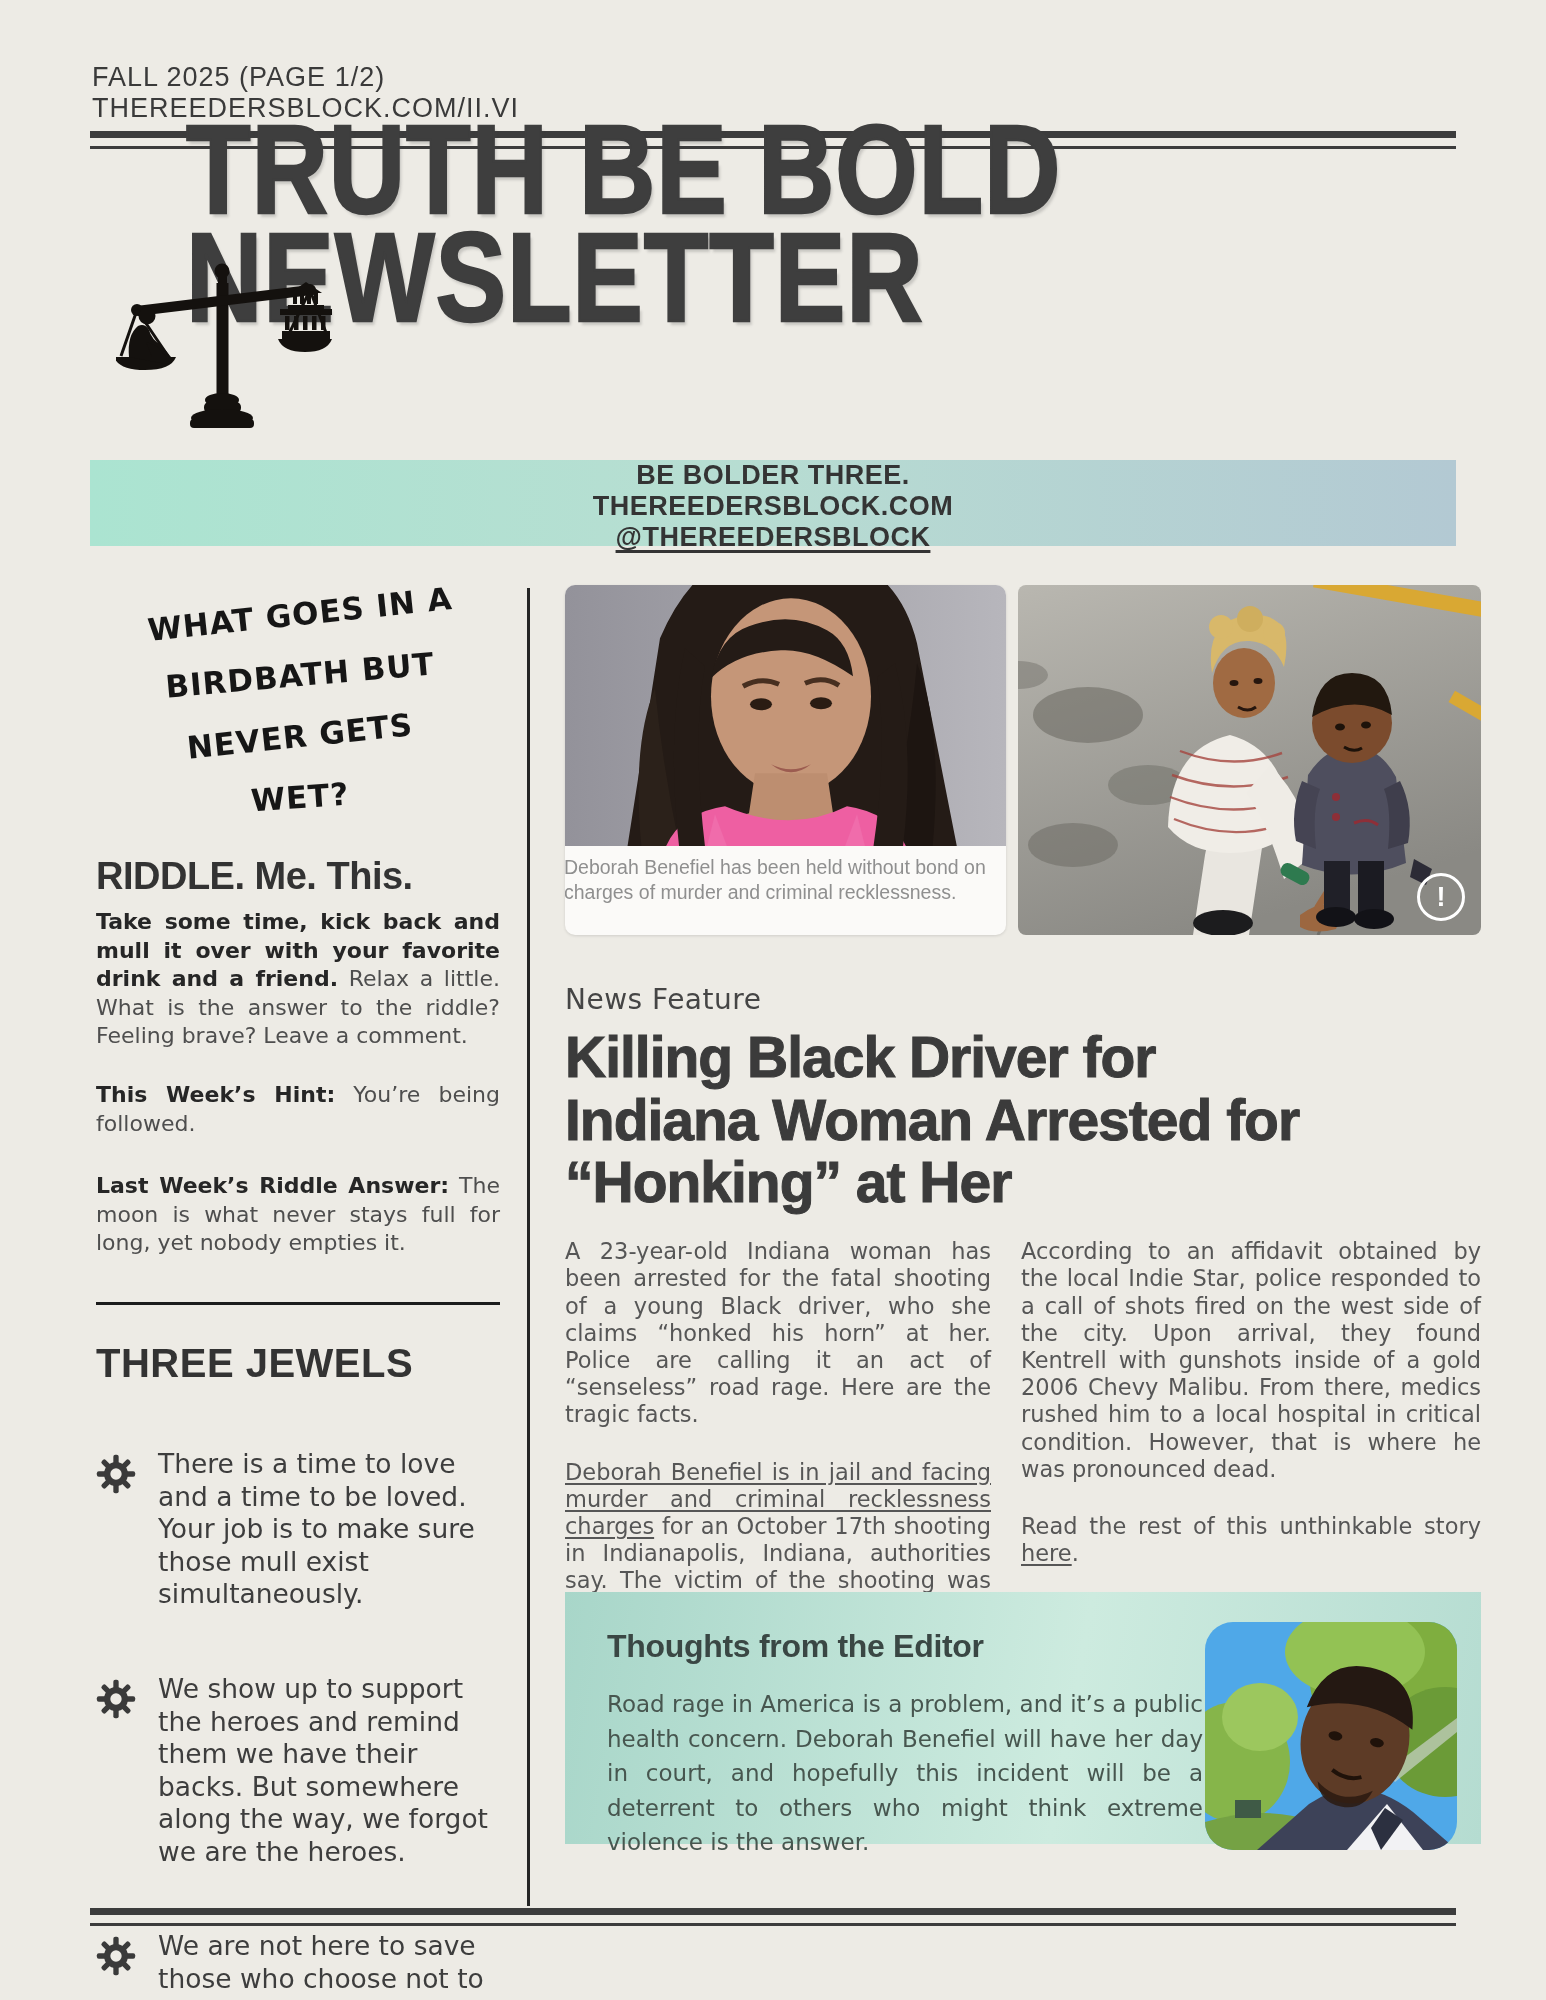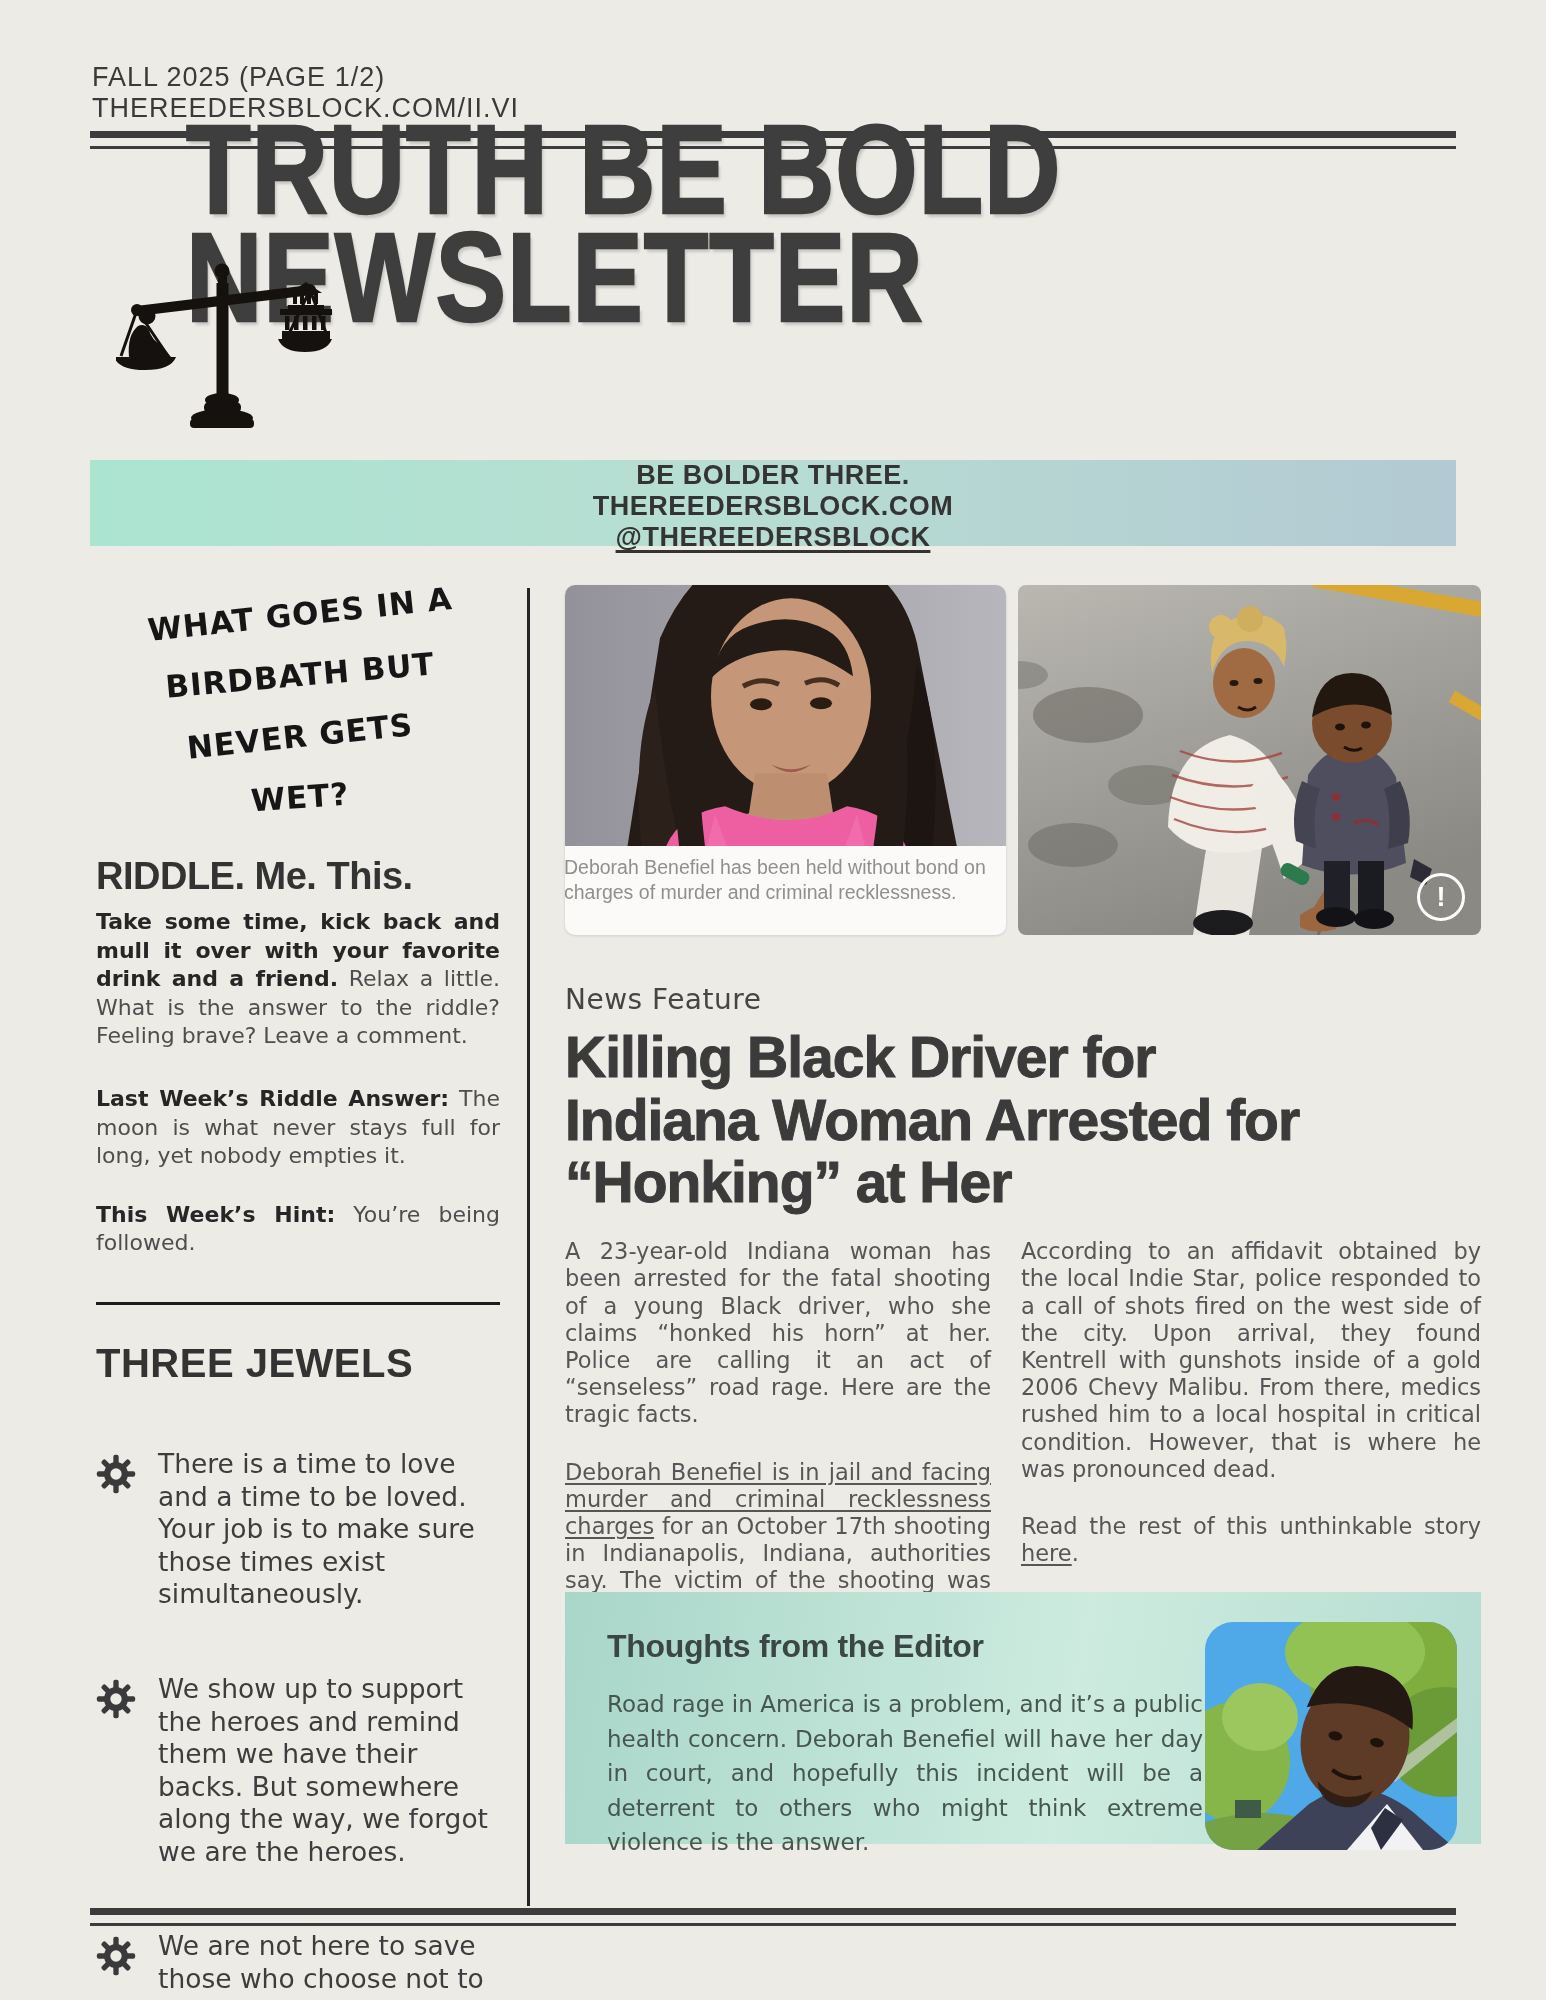--- a/index.html
+++ b/index.html
@@ -194,33 +194,33 @@
       <span class="t0">WHAT GOES IN A</span>
       <span class="t1">BIRDBATH BUT</span>
       <span class="t2">NEVER GETS</span>
       <span class="t3">WET?</span>
     </div>
 
     <h2 class="riddle-h">RIDDLE. Me. This.</h2>
 
     <p class="side-p"><b>Take some time, kick back and mull it over with your favorite drink and a friend.</b><span> Relax a little. What is the answer to the riddle? Feeling brave? Leave a comment.</span></p>
 
+    <p class="side-p hint"><b>This Week’s Hint:</b><span> You’re being followed.</span></p>
+
     <p class="side-p answer"><b>Last Week’s Riddle Answer:</b><span> The moon is what never stays full for long, yet nobody empties it.</span></p>
-
-    <p class="side-p hint"><b>This Week’s Hint:</b><span> You’re being followed.</span></p>
 
     <div class="side-rule"></div>
 
     <h2 class="jewels-h">THREE JEWELS</h2>
 
     <div class="jewel">
       <svg class="gear-sm">
           <use href="#gear"></use>
         </svg>
-      <div class="txt">There is a time to love and a time to be loved. Your job is to make sure those times exist simultaneously.</div>
+      <div class="txt">There is a time to love and a time to be loved. Your job is to make sure those mull exist simultaneously.</div>
     </div>
     <div class="jewel">
       <svg class="gear-sm">
           <use href="#gear"></use>
         </svg>
       <div class="txt">We show up to support the heroes and remind them we have their backs. But somewhere along the way, we forgot we are the heroes.</div>
     </div>
     <div class="jewel">
       <svg class="gear-sm">
           <use href="#gear"></use>

